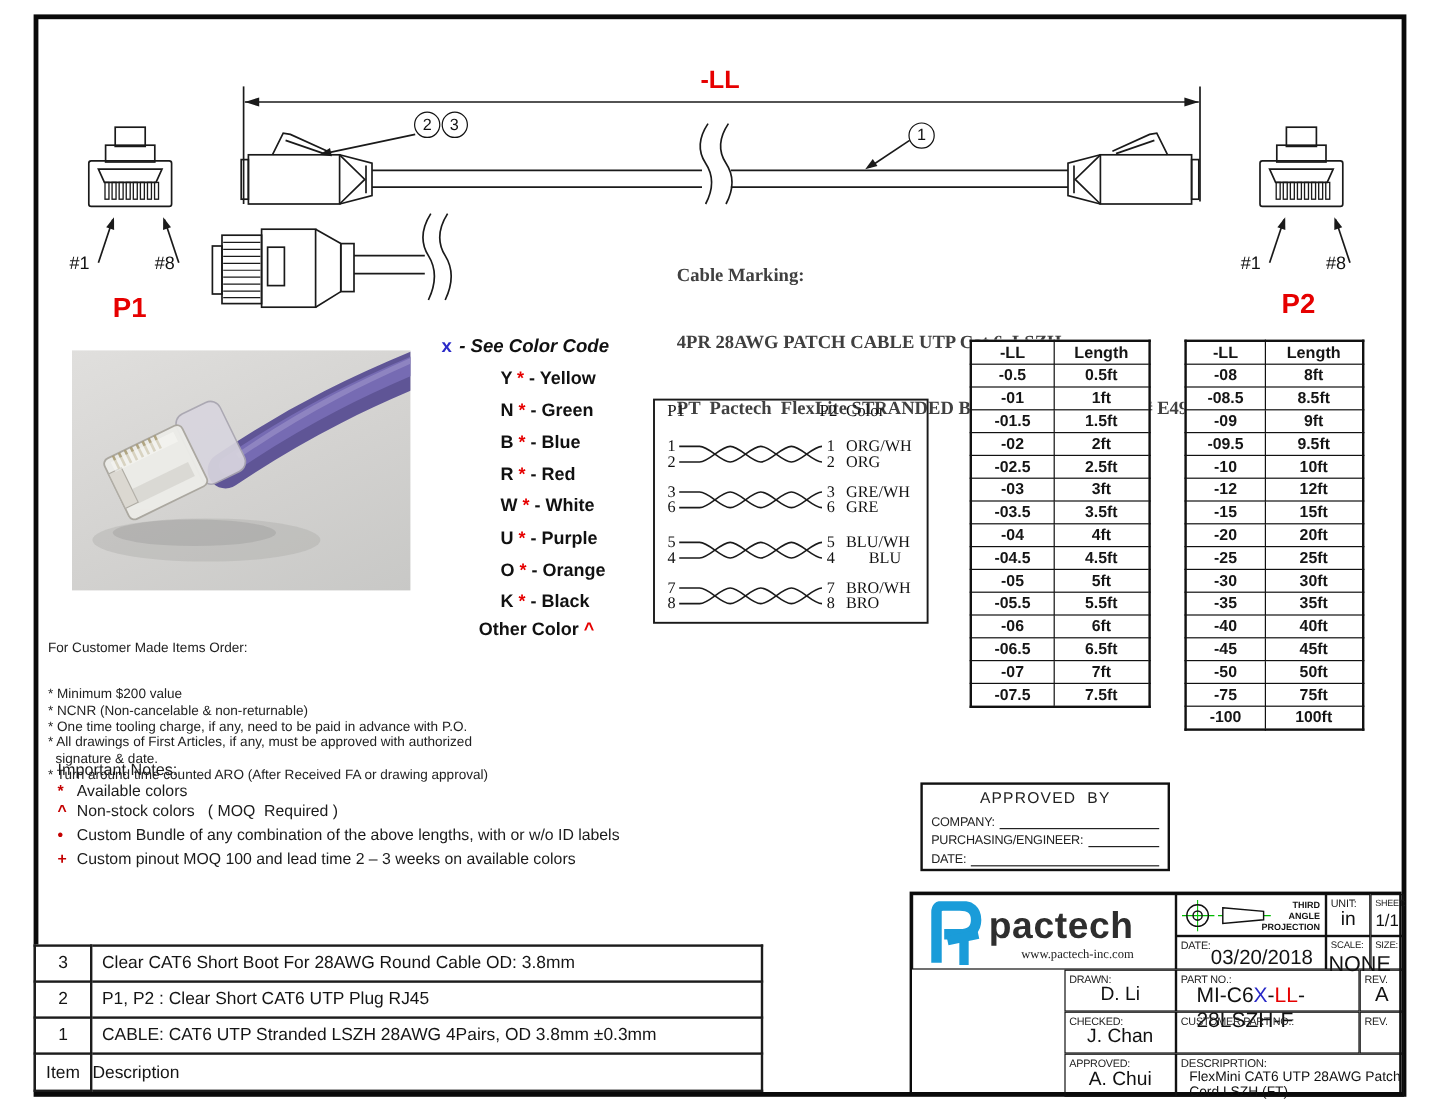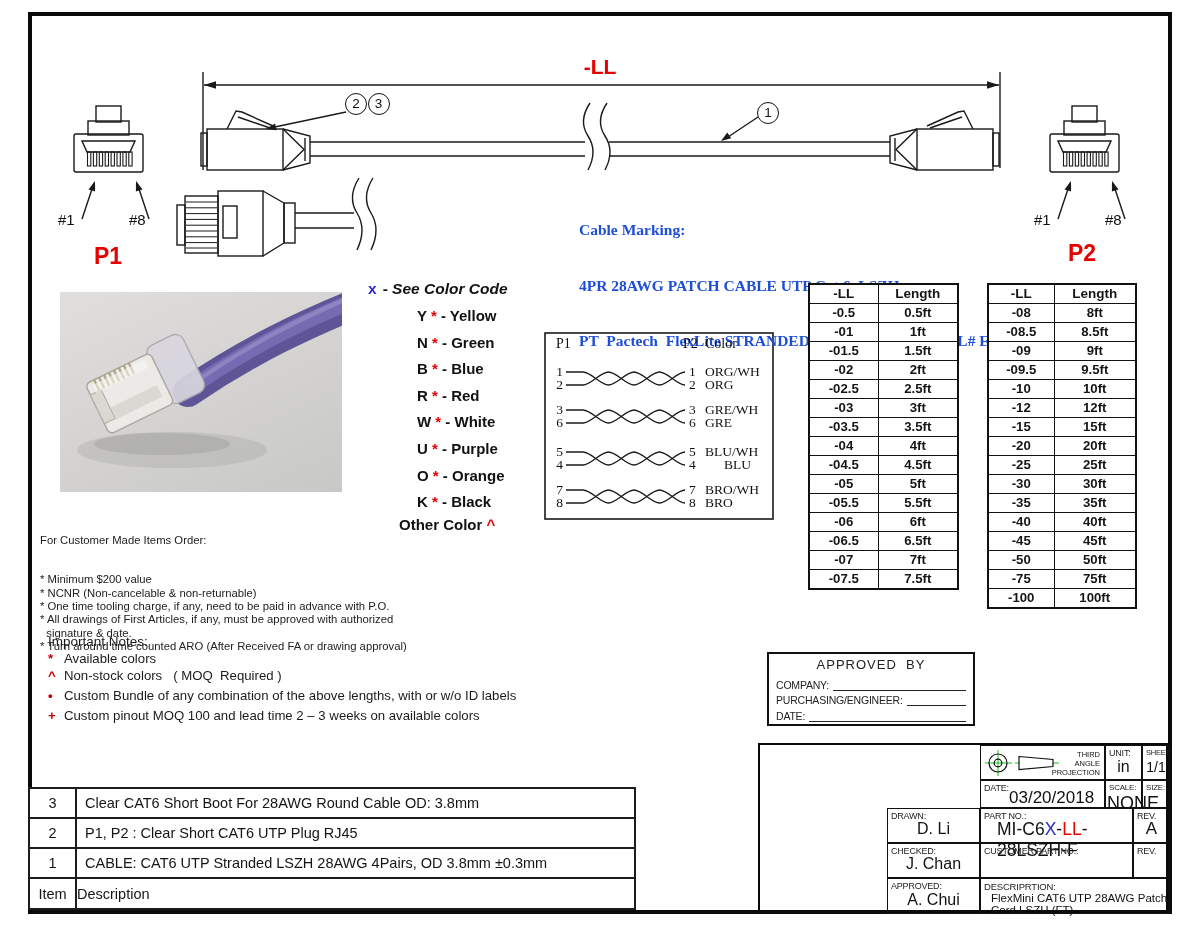--- a/index.html
+++ b/index.html
@@ -9,21 +9,21 @@
   .red{color:#e60000}
   .blue{color:#2a2ac8}
   .ser{font-family:"Liberation Serif",serif}
   #frame{position:absolute;left:28px;top:12px;width:1144px;height:902px;border:4px solid #0a0a0a}
   
   .dim-label{left:565px;top:55px;width:70px;text-align:center;font-size:21px;font-weight:700}
   .callout{width:22px;height:22px;border:1.4px solid #111;border-radius:50%;text-align:center;line-height:19px;font-size:13.5px;background:#fff}
   .pin-label{font-size:15px;color:#111}
   .port-label{font-size:23px;font-weight:700;color:#e60000}
   
-  #cable-marking{left:579px;top:184px;font-family:"Liberation Serif",serif;font-weight:700;font-size:15.5px;line-height:18.5px;white-space:pre;color:#1d4ed8}
+  #cable-marking{left:564px;top:184px;font-family:"Liberation Serif",serif;font-weight:700;font-size:15.5px;line-height:18.5px;white-space:pre;color:#404040}
   
   #cc-header{left:368px;top:280px;font-size:15.5px;font-weight:700}
   #cc-header .rest{font-style:italic;margin-left:6px}
   #color-code-list{left:417px;top:303px}
   .cc-item{height:26.6px;line-height:26.6px;font-size:15px;font-weight:700;white-space:pre}
   #cc-other{left:399px;top:516px;font-size:15px;font-weight:700}
   
   .wl{position:absolute;height:16px;line-height:16px;font-family:"Liberation Serif",serif;font-size:13.5px;color:#111;white-space:pre}
   .wl.tr{text-align:right}
   .whead{position:absolute;font-family:"Liberation Serif",serif;font-size:14px;color:#111}
@@ -40,21 +40,21 @@
   .in-mark{width:16px;color:#c40000;font-weight:700}
   
   #approval{left:767px;top:652px;width:208px;height:74px;border:2.4px solid #111;padding:3px 7px 5px 7px;color:#222}
   .ap-title{text-align:center;font-size:13px;letter-spacing:1px;white-space:pre;margin-bottom:3px}
   .ap-row{display:flex;align-items:flex-end;font-size:10.5px;height:15.5px;letter-spacing:-0.2px}
   .ap-line{flex:1;border-bottom:1.4px solid #222;margin-left:4px}
   
   #tblock{left:758px;top:743px;width:410px;height:169px;border:2.5px solid #0a0a0a}
   .tb-cell{position:absolute;border:1.6px solid #111}
   .tb-label{position:absolute;left:3px;top:2px;font-size:9px;color:#222;letter-spacing:-0.2px;white-space:nowrap}
-  .proj-text{position:absolute;right:4px;top:4px;font-size:7.5px;font-weight:400;line-height:9px;text-align:right;color:#111}
+  .proj-text{position:absolute;right:4px;top:4px;font-size:7.5px;font-weight:700;line-height:9px;text-align:right;color:#111}
   #tol-lines{position:absolute;left:4px;top:11px;font-size:9px;line-height:12.4px;white-space:pre;color:#222;letter-spacing:-0.1px}
   
   .parts{position:absolute;left:28px;top:787px;border-collapse:collapse;background:#fff}
   .parts td{border:2px solid #1c1c1c;height:30px;font-size:14.5px;color:#151515}
   .parts .it{text-align:center}
   .parts .ds{padding-left:8px}
   .parts .ctr{text-align:left;padding-left:0}
   
   #photo{left:60px;top:292px;width:282px;height:200px;background:linear-gradient(155deg,#e0dfdd 0%,#d3d2d0 55%,#c8c8c6 100%)}
 </style>
@@ -435,20 +435,28 @@
         <span>PURCHASING/ENGINEER:</span>
         <span class="ap-line"></span>
       </div>
     <div class="ap-row">
         <span>DATE:</span>
         <span class="ap-line"></span>
       </div>
   </div>
 
   <div class="abs" id="tblock">
+    <div class="tb-cell" style="left:0;top:0;width:220px;height:63px">
+      <svg style="position:absolute;left:10px;top:5px" width="50" height="55" viewBox="0 0 50 60">
+        <path d="M8,56 L8,10 Q8,4 14,4 L29,4 Q44,4 44,17 Q44,30 29,30 L15,30" stroke="#1a9cd9" stroke-width="9.5" fill="none" stroke-linejoin="round"></path>
+        <path d="M18,36 L46,30 M33,33 L33,58" stroke="#1a9cd9" stroke-width="8.5" fill="none"></path>
+      </svg>
+      <div style="position:absolute;left:63px;top:8px;font-size:31px;font-weight:800;color:#2e2e2e;letter-spacing:0.5px">pactech</div>
+      <div class="ser" style="position:absolute;left:90px;top:44px;font-size:10.5px;color:#222">www.pactech-inc.com</div>
+    </div>
     <div class="tb-cell" style="left:220px;top:0;width:125px;height:35px">
       <svg style="position:absolute;left:3px;top:4px" width="76" height="27" viewBox="0 0 76 27">
         <line x1="1" y1="13" x2="28" y2="13" stroke="#00bb00" stroke-width="0.9"></line>
         <line x1="14" y1="0" x2="14" y2="26" stroke="#00bb00" stroke-width="0.9"></line>
         <circle cx="14" cy="13" r="9" stroke="#111" stroke-width="1.2" fill="none"></circle>
         <circle cx="14" cy="13" r="3.8" stroke="#111" stroke-width="1.2" fill="none"></circle>
         <line x1="31" y1="13" x2="75" y2="13" stroke="#00bb00" stroke-width="0.9"></line>
         <path d="M35,6.5 L69,9.5 L69,16.5 L35,19.5 Z" stroke="#111" stroke-width="1.2" fill="#fff"></path>
       </svg>
       <div class="proj-text">

